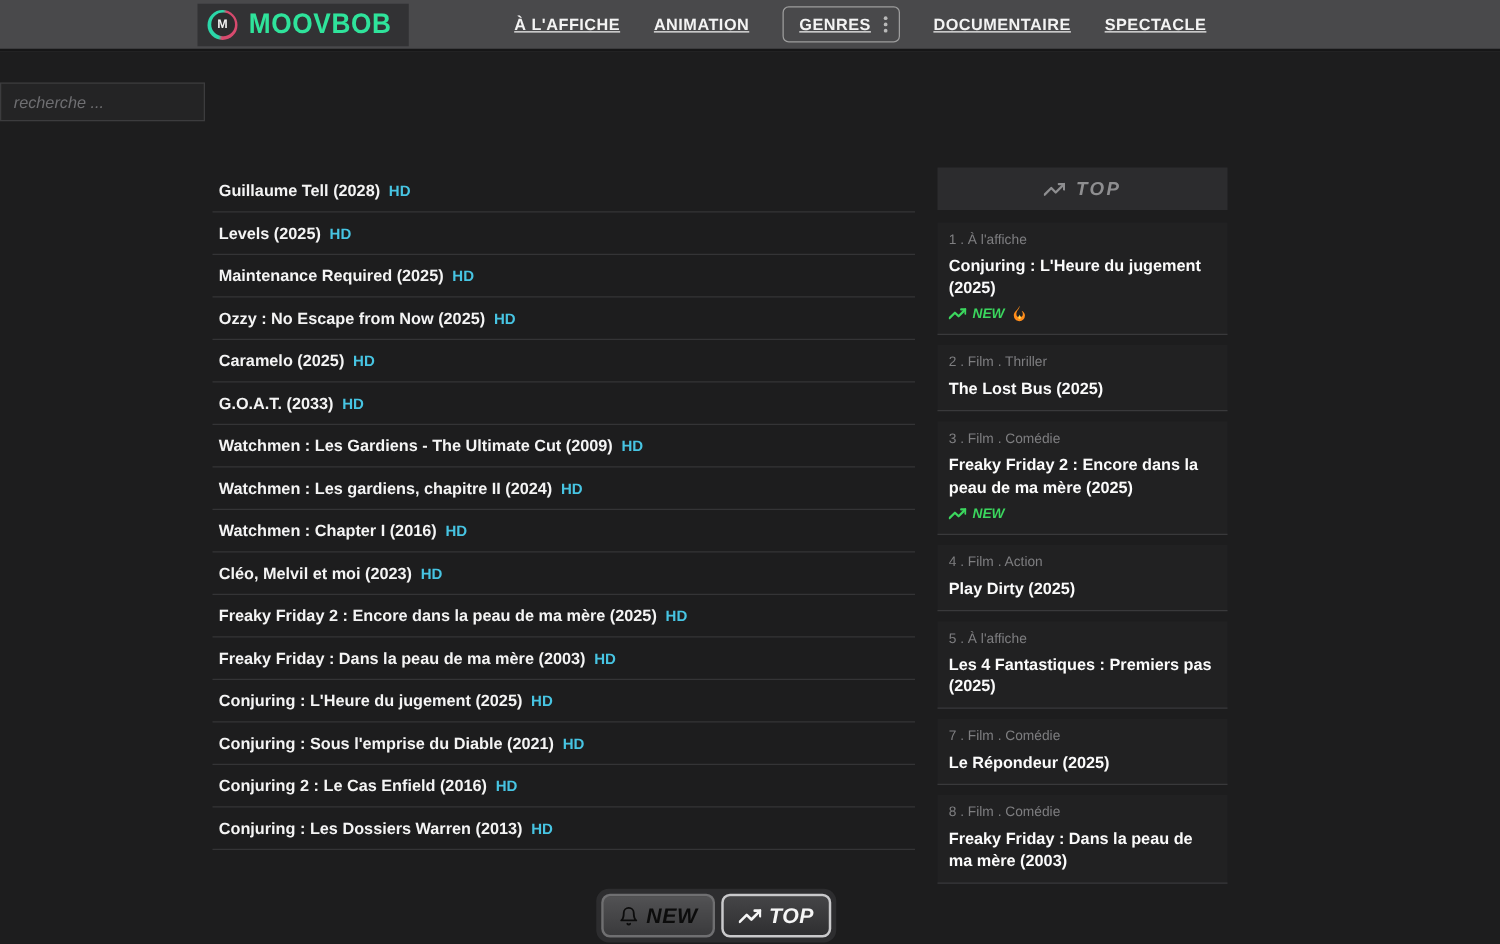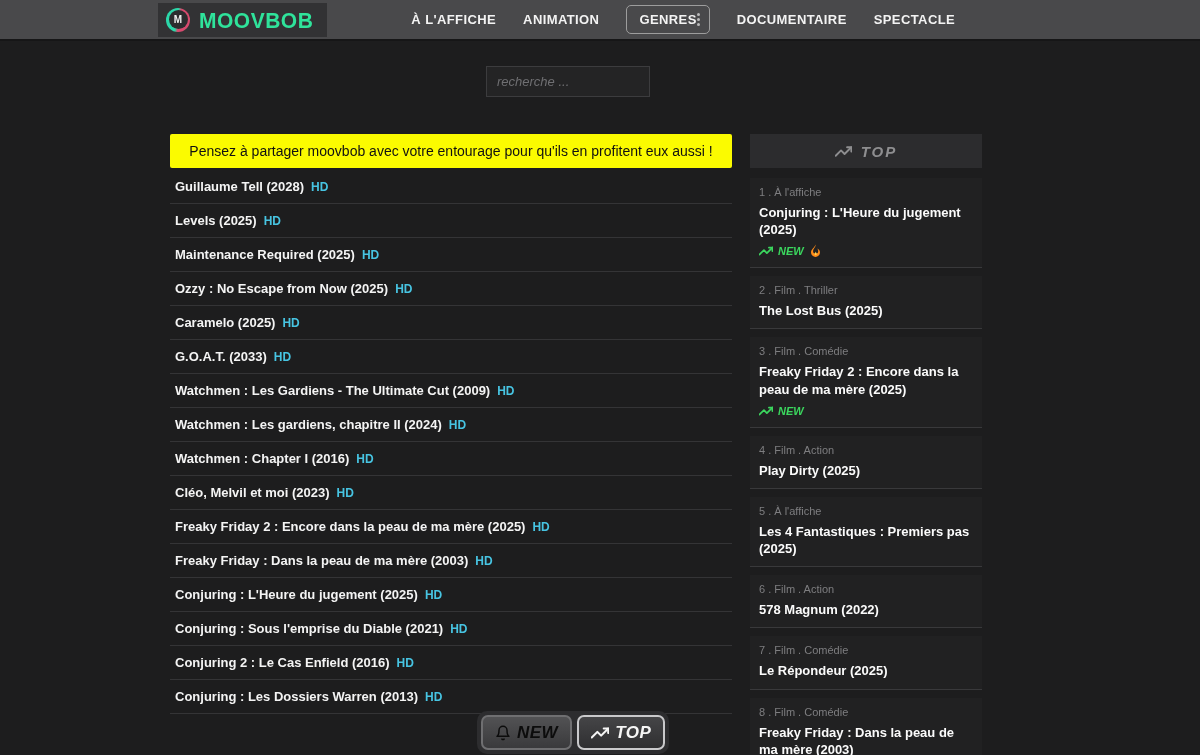--- a/index.html
+++ b/index.html
@@ -30,30 +30,30 @@
     color:#f0f0f0; font-size:10px; font-weight:bold;
     display:flex; align-items:center; justify-content:center;
   }
   .logo-text {
     color:#2fe39b; font-size:21px; font-weight:800; letter-spacing:.5px;
     transform:scaleY(1.08);
   }
   .nav { margin-left:84px; display:flex; align-items:center; gap:27px; }
   .nav-item {
     color:#f3f3f3; font-size:13px; font-weight:bold; letter-spacing:.4px;
-    cursor:pointer; white-space:nowrap; display:flex; align-items:center;
+    cursor:pointer; white-space:nowrap; display:flex; align-items:center;text-decoration:underline;
   }
   .nav-item.boxed {
-    border:1px solid #9d9d9d; border-radius:5px; padding:6px 9px 6px 12px; 
+    border:1px solid #9d9d9d; border-radius:5px; padding:6px 9px 6px 12px; gap:10px;
   }
   .nav-dots { display:flex; flex-direction:column; gap:2px; }
   .nav-dots i { width:3px; height:3px; border-radius:50%; background:#b9b9b9; display:block; }
 
   
-  .search-row { display:flex; justify-content:center; margin-top:25px; padding-right:64px; }
+  .search-row { display:flex; margin-top:25px; padding-right:64px; }
   .search-input {
     width:164px; height:31px; background:#242425; border:1px solid #3c3c3e;
     color:#bdbdbd; font-style:italic; font-size:13px; padding:0 10px;
     font-family:"Liberation Sans", sans-serif; outline:none;
   }
   .search-input::placeholder { color:#6f6f72; font-style:italic; }
 
   
   .content { display:flex; margin:37px 218px 0 170px; gap:18px; }
   .main-col { width:562px; }
@@ -156,21 +156,20 @@
 </nav>
 </header>
 
 <div class="search-row">
   <input class="search-input" type="text" placeholder="recherche ..." style="">
 </div>
 
 <div class="content">
 
   <div class="main-col">
-    <div class="banner">Pensez à partager moovbob avec votre entourage pour qu'ils en profitent eux aussi !</div>
 
 
     <div class="movie-list">
   <div class="movie-row">
     <span class="movie-title">Guillaume Tell (2028)</span>
     <span class="movie-hd">HD</span>
   </div>
 
   <div class="movie-row">
     <span class="movie-title">Levels (2025)</span>
@@ -298,25 +297,20 @@
     <div class="top-title">Play Dirty (2025)</div>
 
   </div>
 
   <div class="top-item">
     <div class="top-rank">5 . À l'affiche</div>
     <div class="top-title">Les 4 Fantastiques : Premiers pas (2025)</div>
 
   </div>
 
-  <div class="top-item">
-    <div class="top-rank">6 . Film . Action</div>
-    <div class="top-title">578 Magnum (2022)</div>
-
-  </div>
 
   <div class="top-item">
     <div class="top-rank">7 . Film . Comédie</div>
     <div class="top-title">Le Répondeur (2025)</div>
 
   </div>
 
   <div class="top-item">
     <div class="top-rank">8 . Film . Comédie</div>
     <div class="top-title">Freaky Friday : Dans la peau de ma mère (2003)</div>

